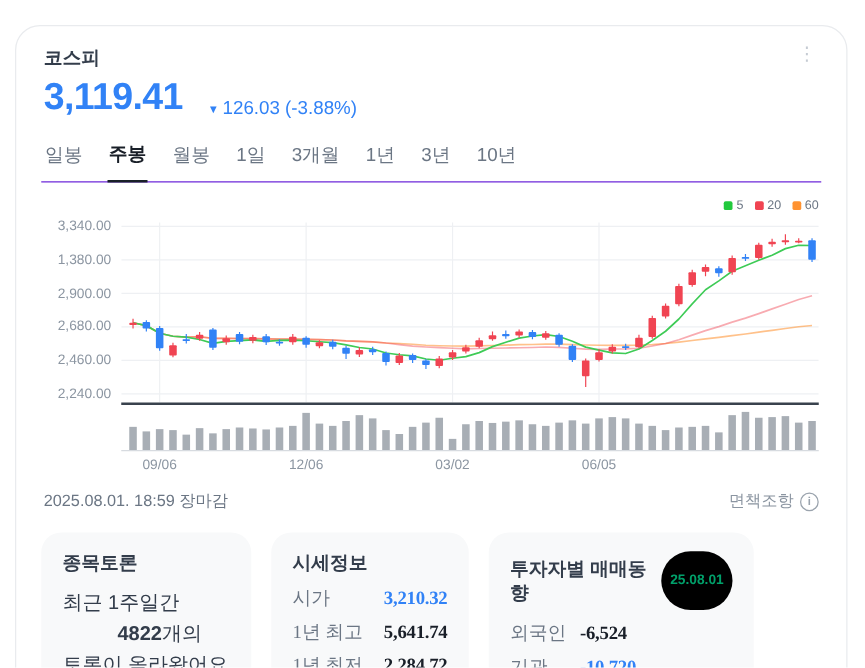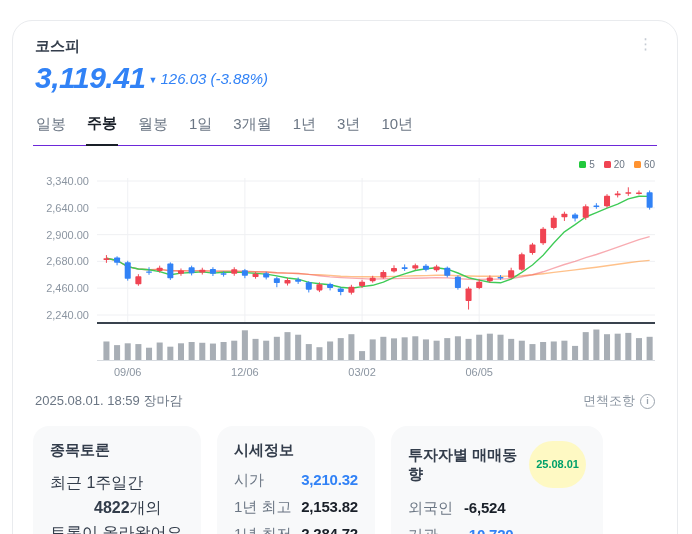--- a/index.html
+++ b/index.html
@@ -6,21 +6,21 @@
   body{width:692px;height:534px;overflow:hidden;position:relative;
        font-family:"Liberation Sans", sans-serif;color:#333d4b;}
   .outer-card{position:absolute;left:12px;top:20px;width:666px;height:620px;
        background:#fff;border:1px solid #e9ebee;border-radius:20px;
        padding:16px 20px;box-sizing:border-box;}
   
   .hdr{display:flex;justify-content:space-between;align-items:flex-start;}
   .title{font-size:15px;font-weight:600;color:#333d4b;padding-left:2px;}
   .kebab{border:none;background:none;color:#c5cbd3;font-size:15px;line-height:10px;
        cursor:pointer;letter-spacing:0;padding:2px 4px;}
-  .price-row{display:flex;align-items:center;gap:3px;margin-top:5px;padding-left:2px;font-style:italic;}
+  .price-row{display:flex;align-items:flex-end;gap:20px;margin-top:5px;padding-left:2px;}
   .price-big{font-size:30px;font-weight:700;color:#3182f6;letter-spacing:-0.5px;}
   .price-chg{font-size:15px;color:#3182f6;display:flex;align-items:baseline;gap:3px;}
   .tri{font-size:9px;position:relative;top:-1px;}
   
   .tabs{display:flex;gap:19px;margin-top:15px;border-bottom:1px solid #6d28d9;padding-left:2px;}
   .tab{border:none;background:none;font-family:inherit;font-size:15px;color:#6b7684;
        padding:4px 1px 11px;cursor:pointer;}
   .tab.active{color:#191f28;font-weight:700;border-bottom:2px solid #191f28;margin-bottom:-1px;}
   
   .legend{display:flex;justify-content:flex-end;align-items:center;gap:9px;
@@ -48,27 +48,27 @@
   
   .cards{display:flex;gap:16px;margin-top:16px;align-items:stretch;}
   .mini-card{background:#f8f9fa;border-radius:16px;padding:15px 17px;box-sizing:border-box;}
   .mini-card .c-title{font-size:15px;font-weight:700;color:#333d4b;}
   .card-discussion{width:168px;}
   .card-quote{width:158px;}
   .card-investors{width:212px;}
   .disc-body{margin-top:10px;font-size:16px;line-height:25px;color:#333d4b;}
   .disc-count{font-weight:700;margin-left:44px;}
   .kv-rows{margin-top:9px;display:flex;flex-direction:column;gap:6px;}
-  .kv-row{display:flex;align-items:baseline;font-size:15px;line-height:21px;}
+  .kv-row{display:flex;align-items:baseline;font-size:15px;line-height:21px;font-family:Liberation Serif, serif;}
   .kv-label{color:#6b7684;}
   .kv-value{font-weight:700;letter-spacing:-0.2px;}
   .card-quote .kv-row{justify-content:space-between;}
   .card-investors .kv-label{width:56px;flex:none;}
   .title-row{display:flex;align-items:center;gap:7px;}
-  .badge{font-size:11px;font-weight:700;color:#00a06a;background:#fef9c3;
+  .badge{font-size:11px;font-weight:700;color:#00a06a;background:#000000;
        border-radius:999px;padding:18px 7px;line-height:1;}
 </style>
 </head>
 <body>
 
 <div class="outer-card">
 
   <div class="hdr">
     <div class="title">코스피</div>
     <button class="kebab">⋮</button>
@@ -104,21 +104,21 @@
       </span>
       <span class="legend-item">
         <span class="legend-sq" style="background: rgb(255, 147, 49);"></span>
         <span>60</span>
       </span>
     </div>
 
   <div class="chart-area">
     <div class="y-axis">
         <span class="y-tick" style="top: 1px;">3,340.00</span>
-        <span class="y-tick" style="top: 27.8px;">2,640.00</span>
+        <span class="y-tick" style="top: 27.8px;">1,380.00</span>
         <span class="y-tick" style="top: 54.6px;">2,900.00</span>
         <span class="y-tick" style="top: 81.4px;">2,680.00</span>
         <span class="y-tick" style="top: 108.2px;">2,460.00</span>
         <span class="y-tick" style="top: 135px;">2,240.00</span>
       </div>
     <div class="plot">
       <svg viewBox="0 0 592 148" preserveAspectRatio="none">
           <line x1="0" x2="592" y1="7" y2="7" stroke="#eef0f3" stroke-width="1"></line>
           <line x1="0" x2="592" y1="33.8" y2="33.8" stroke="#eef0f3" stroke-width="1"></line>
           <line x1="0" x2="592" y1="60.6" y2="60.6" stroke="#eef0f3" stroke-width="1"></line>
@@ -325,21 +325,21 @@
 
     <div class="mini-card card-quote">
       <div class="c-title">시세정보</div>
       <div class="kv-rows">
           <div class="kv-row">
             <span class="kv-label">시가</span>
             <span class="kv-value" style="color: rgb(49, 130, 246);">3,210.32</span>
           </div>
           <div class="kv-row">
             <span class="kv-label">1년 최고</span>
-            <span class="kv-value" style="color: rgb(25, 31, 40);">2,153.82</span>
+            <span class="kv-value" style="color: rgb(25, 31, 40);">5,641.74</span>
           </div>
           <div class="kv-row">
             <span class="kv-label">1년 최저</span>
             <span class="kv-value" style="color: rgb(25, 31, 40);">2,284.72</span>
           </div>
         </div>
     </div>
 
     <div class="mini-card card-investors">
       <div class="title-row">

